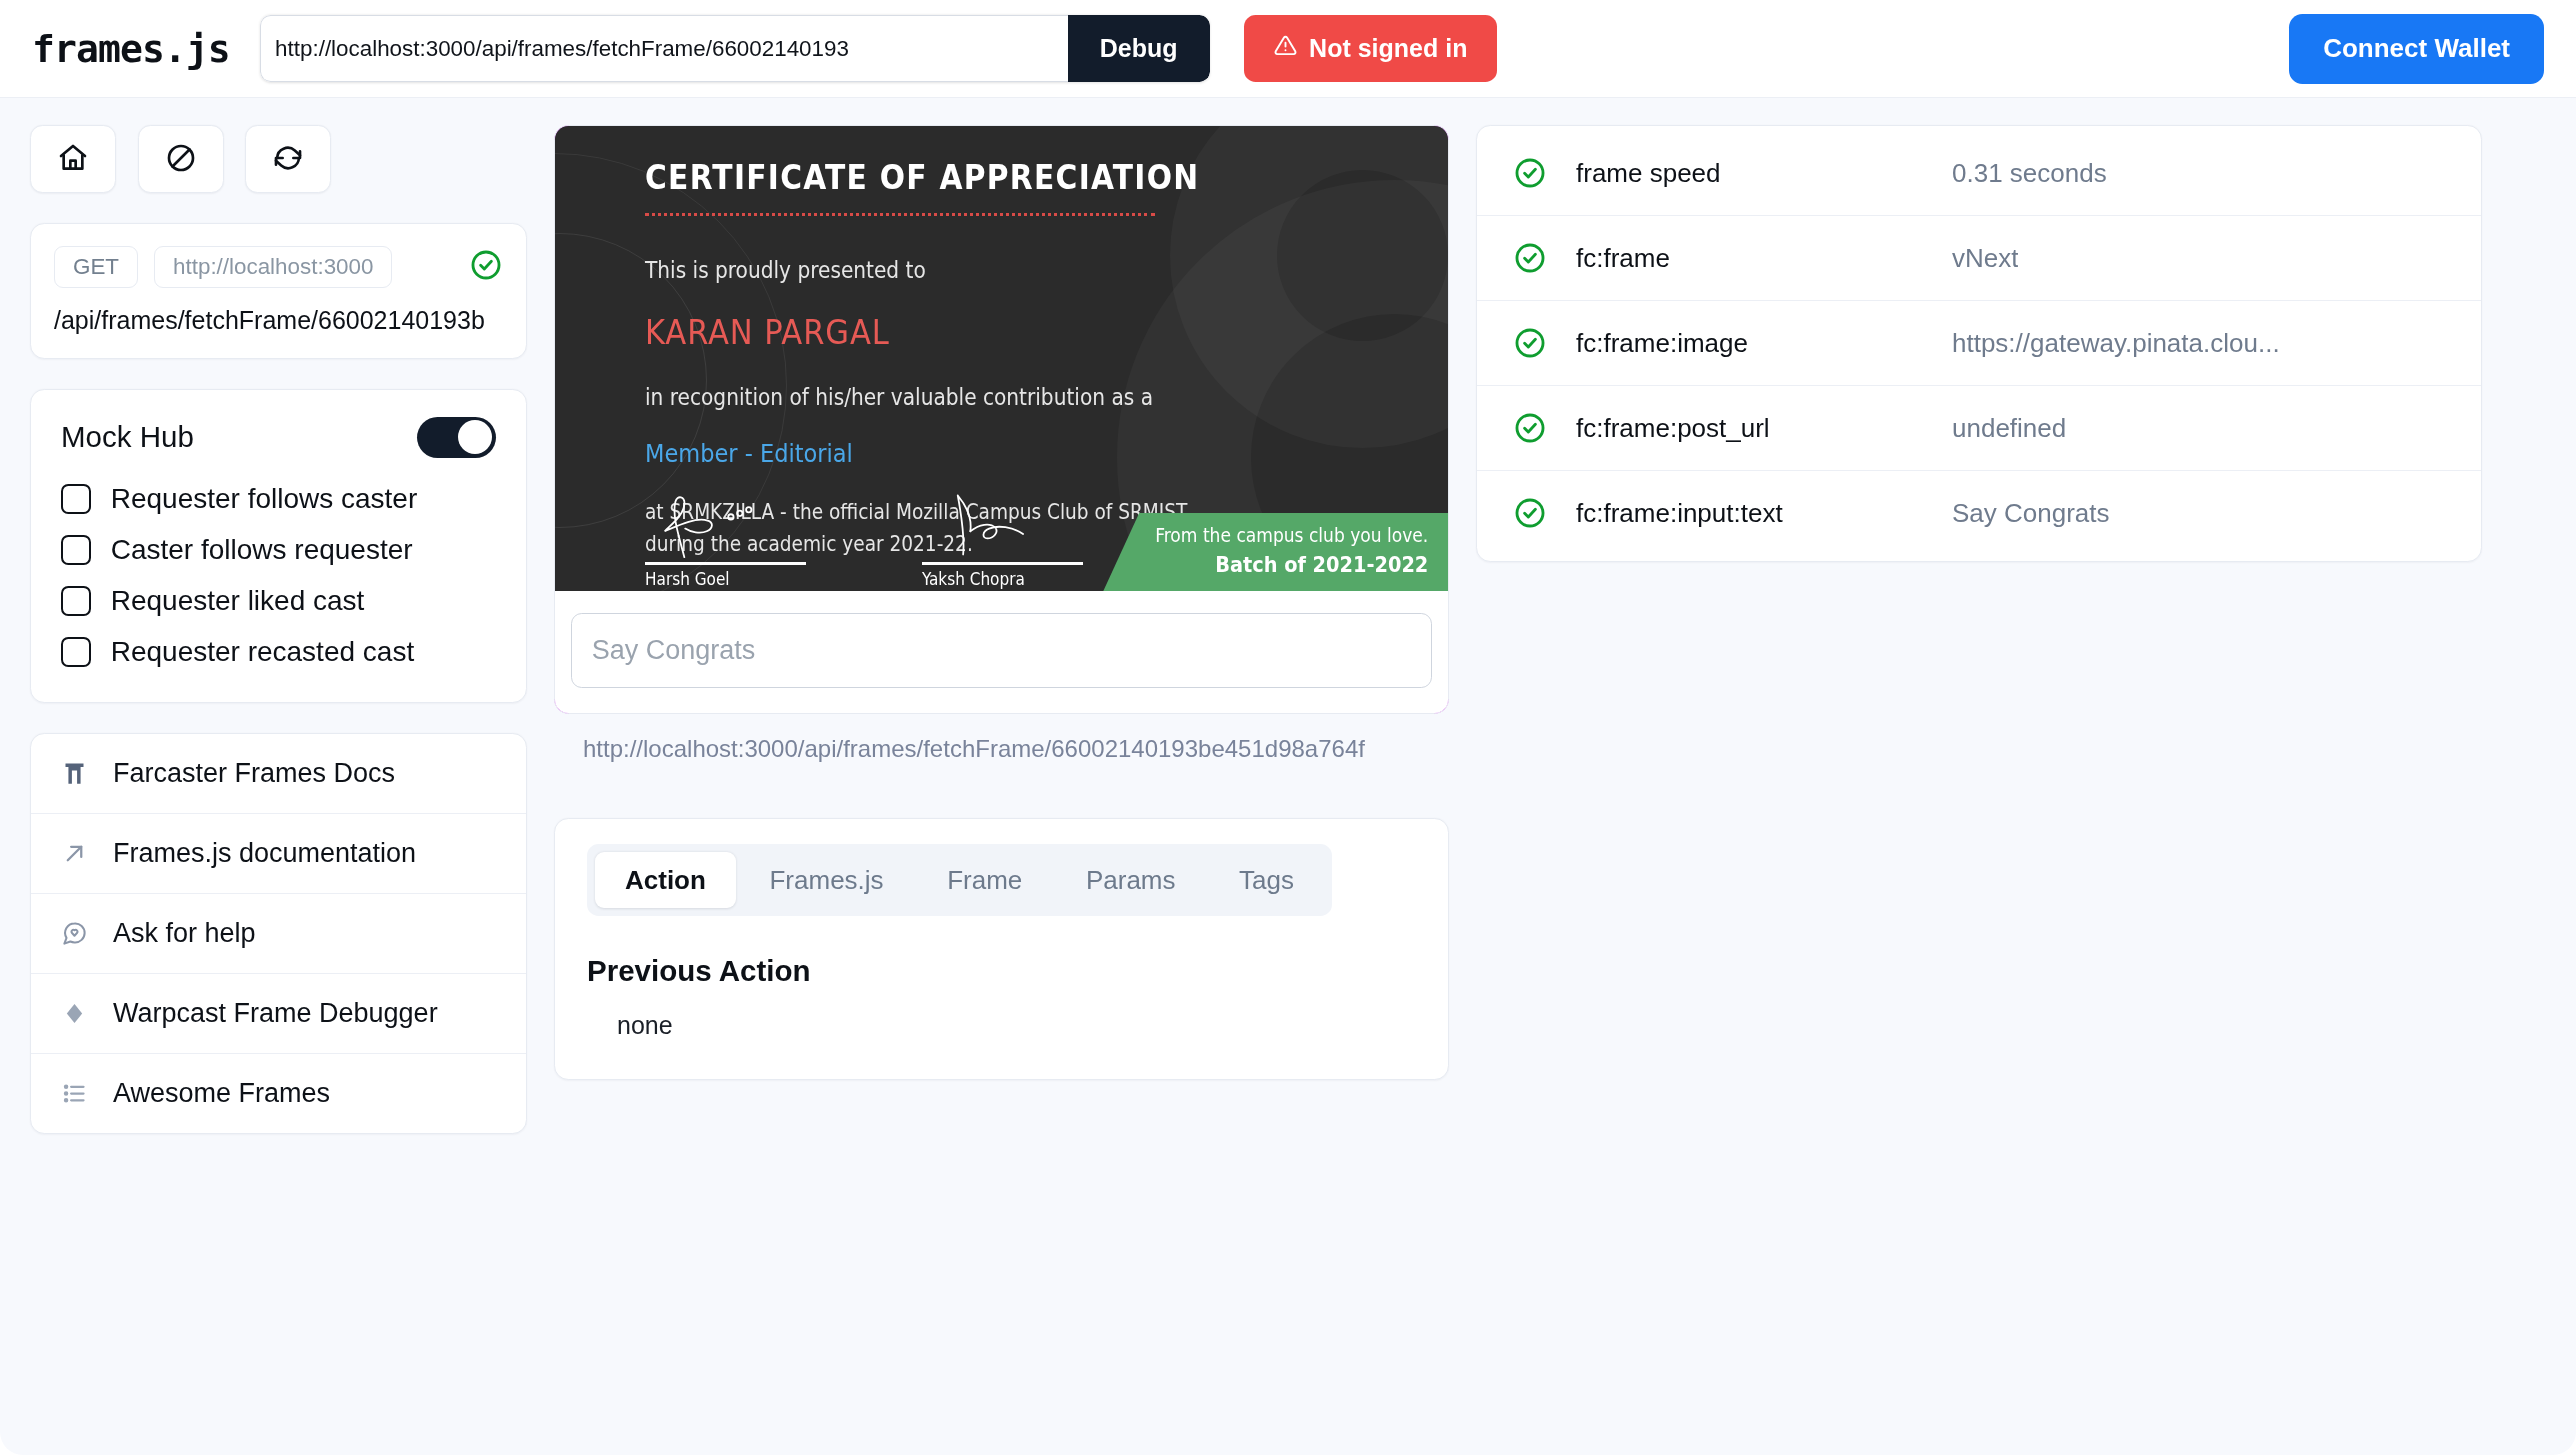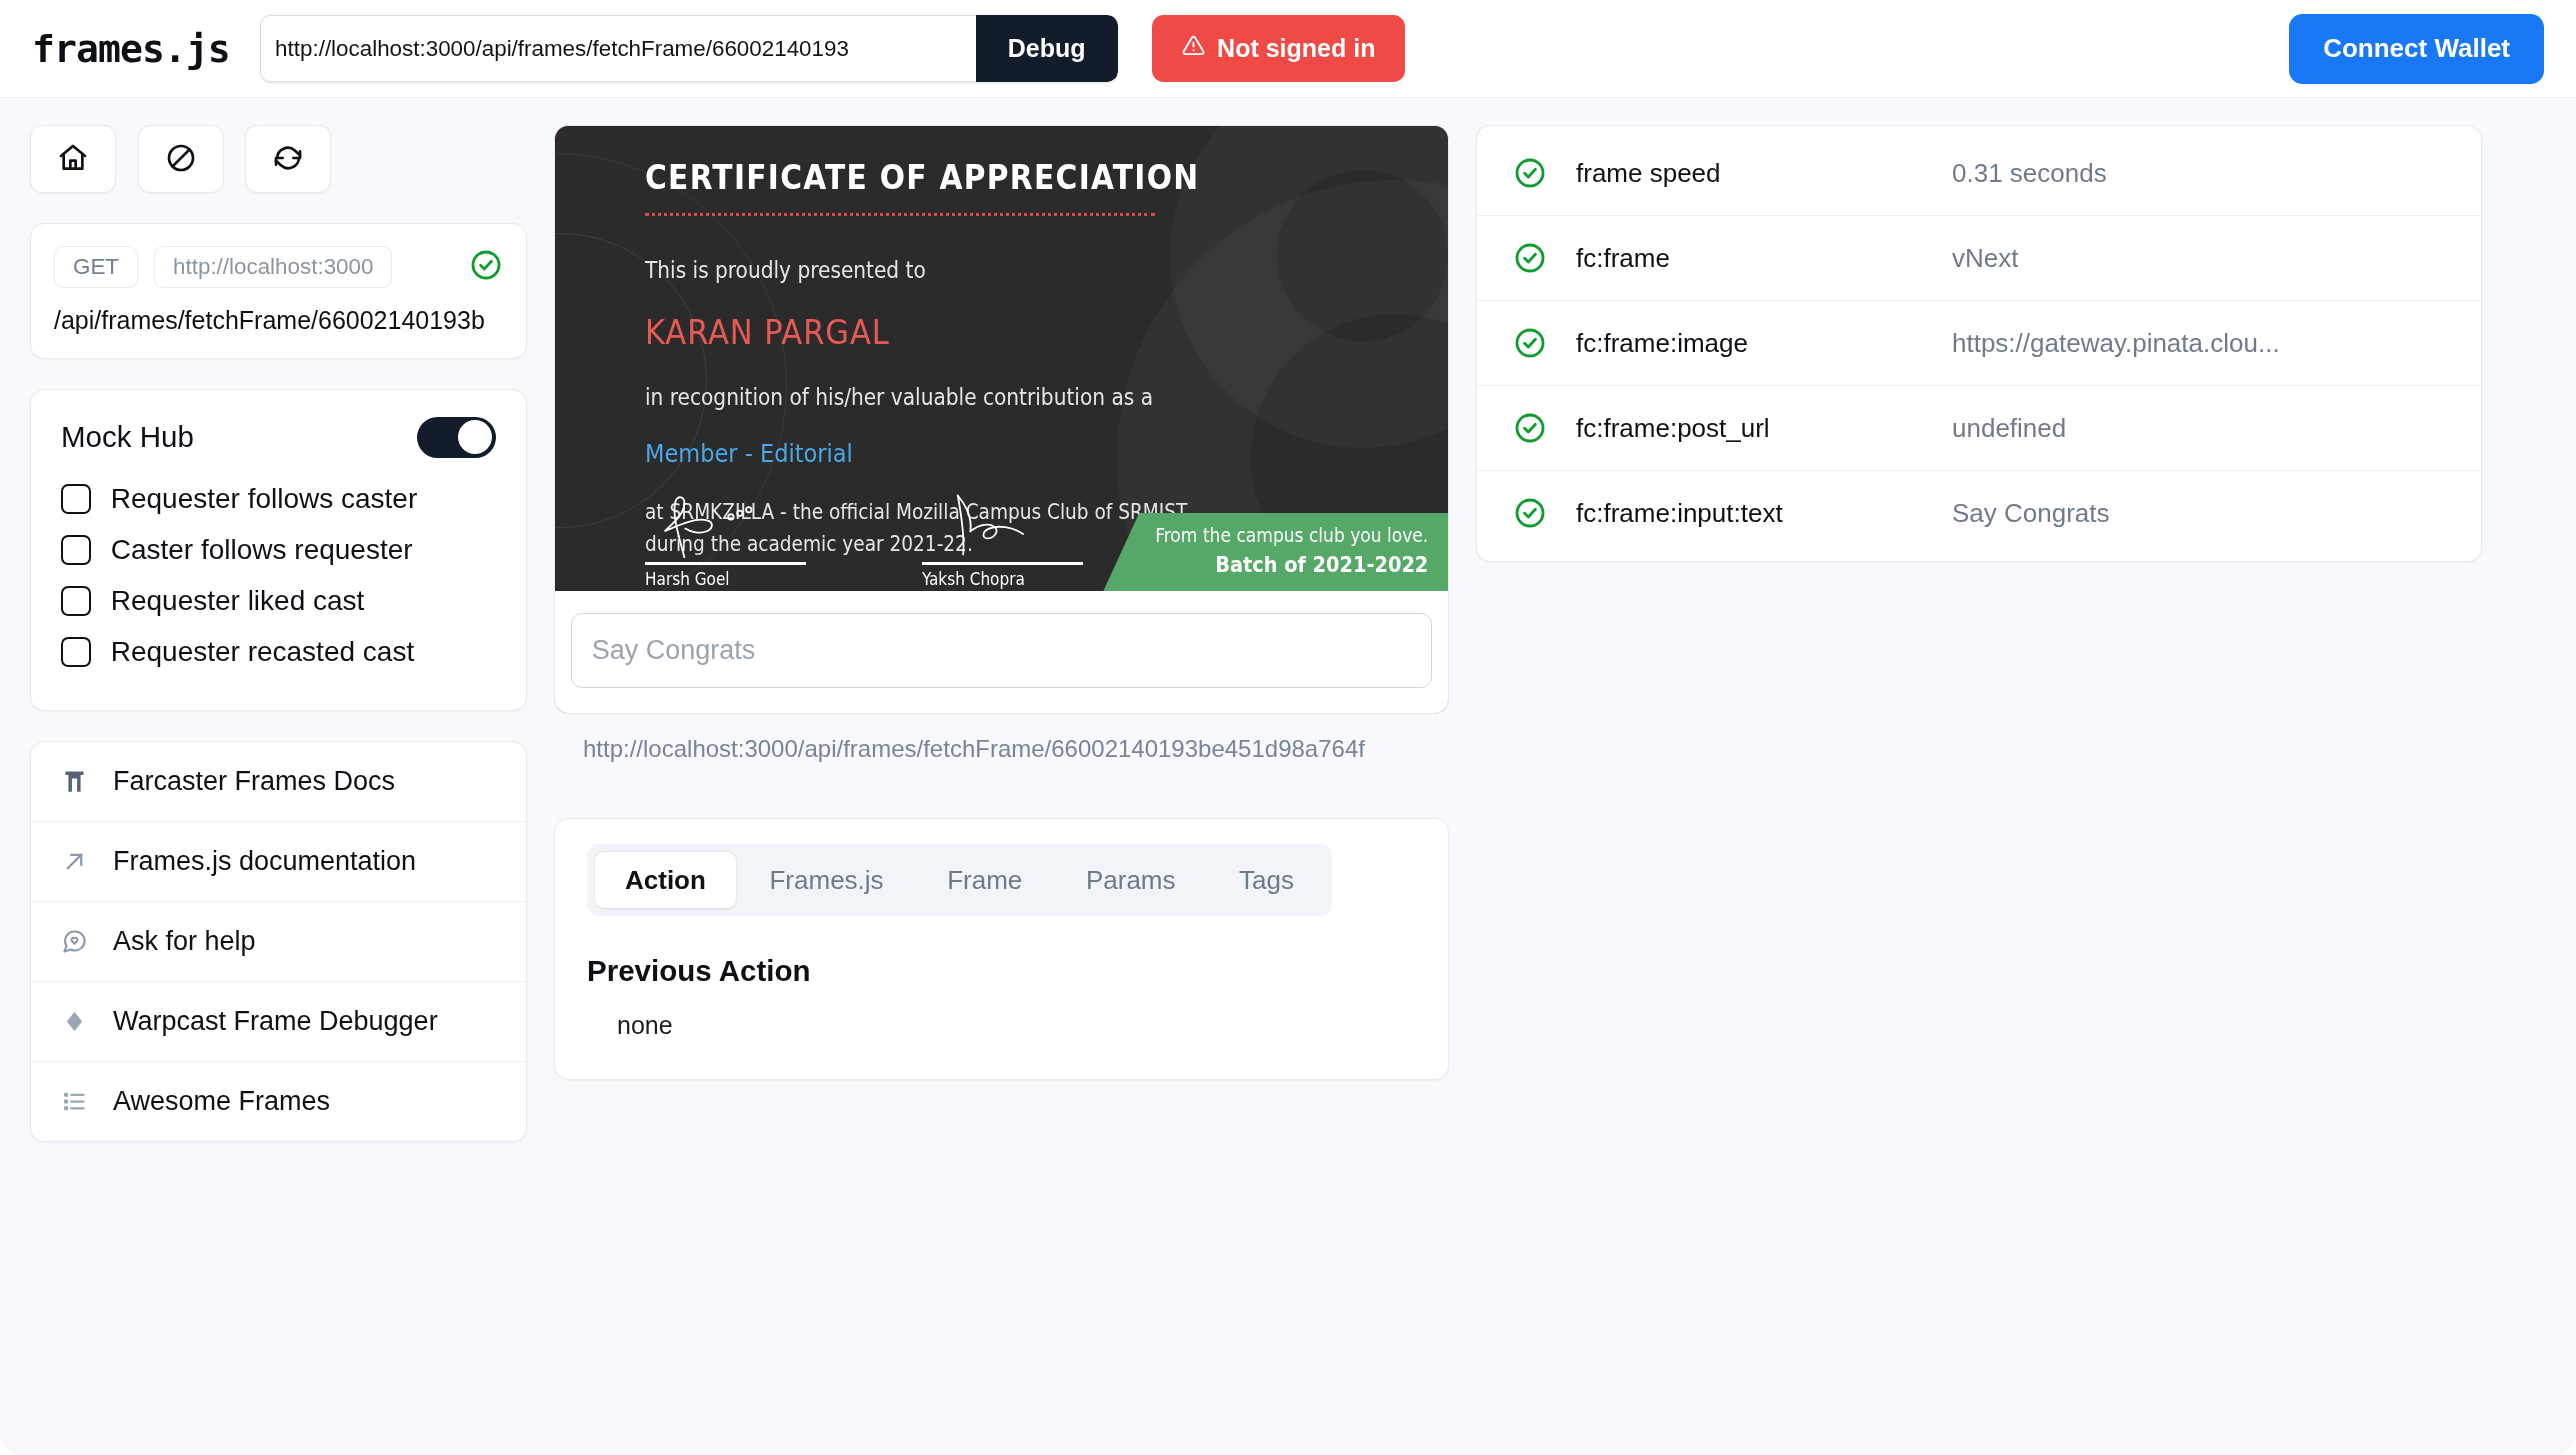--- a/index.html
+++ b/index.html
@@ -38,21 +38,21 @@
   }
   .url-group {
     display: flex;
     align-items: stretch;
     height: 67px;
     border-radius: 10.7px;
     overflow: hidden;
     box-shadow: 0 0.9px 2.7px rgba(0,0,0,.12);
   }
   .url-input {
-    width: 716px;
+    width: 808px;
     border: 1.8px solid #d8dde5;
     border-right: none;
     border-top-left-radius: 10.7px;
     border-bottom-left-radius: 10.7px;
     background: #fff;
     font-family: "Liberation Sans", sans-serif;
     font-size: 22.4px;
     color: #10141a;
     padding: 0 14.3px;
     outline: none;
@@ -161,21 +161,21 @@
   }
   .toggle::after {
     content: "";
     position: absolute;
     top: 3.6px; left: 41px;
     width: 34px; height: 34px;
     border-radius: 50%;
     background: #fff;
   }
   .chk-row { display: flex; align-items: center; gap: 19.7px; margin-bottom: 19px; cursor: pointer; }
-  .chk-row:last-child { margin-bottom: 12px; text-align: center; }
+  .chk-row:last-child { margin-bottom: 4px; text-align: center; }
   .chk-box {
     width: 30px; height: 30px;
     border: 2.7px solid #0d1117;
     border-radius: 7.2px;
     background: #fff;
     flex: none;
   }
   .chk-label { font-size: 28px; color: #0d1117; }
 
   

